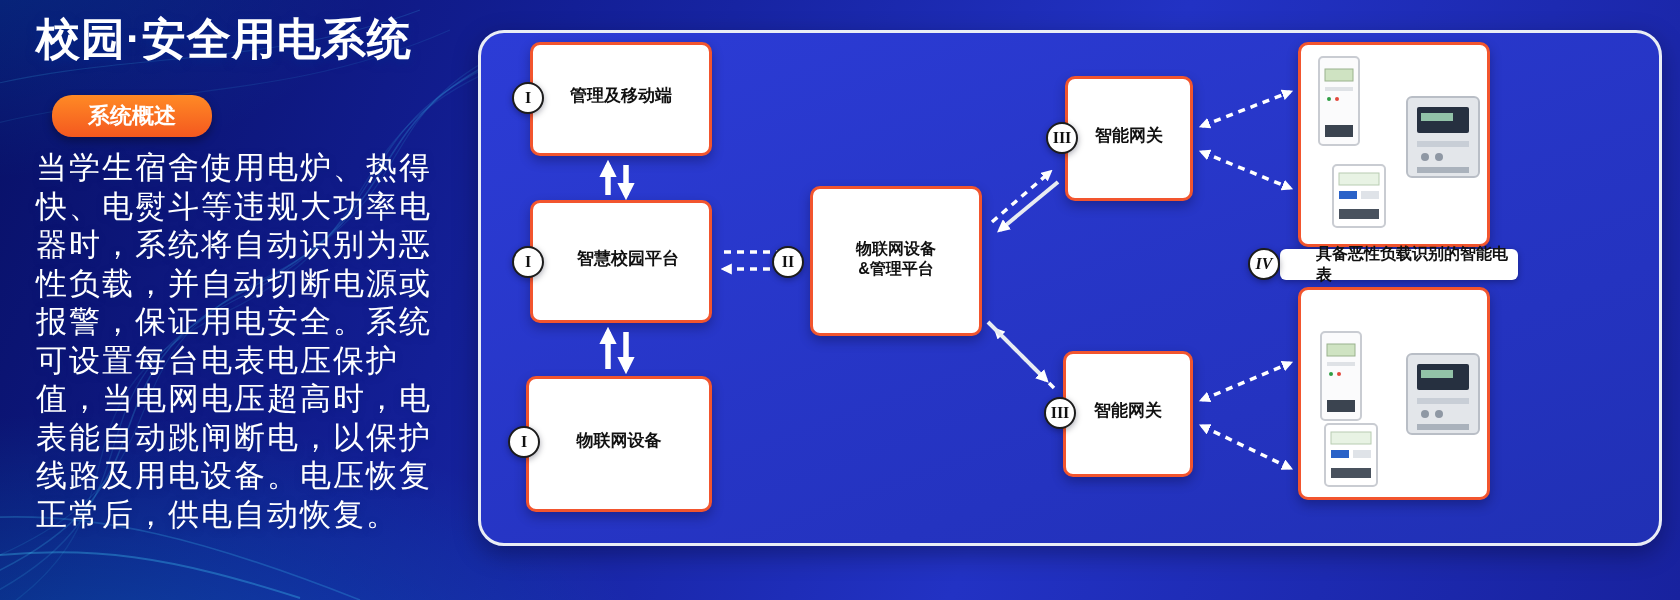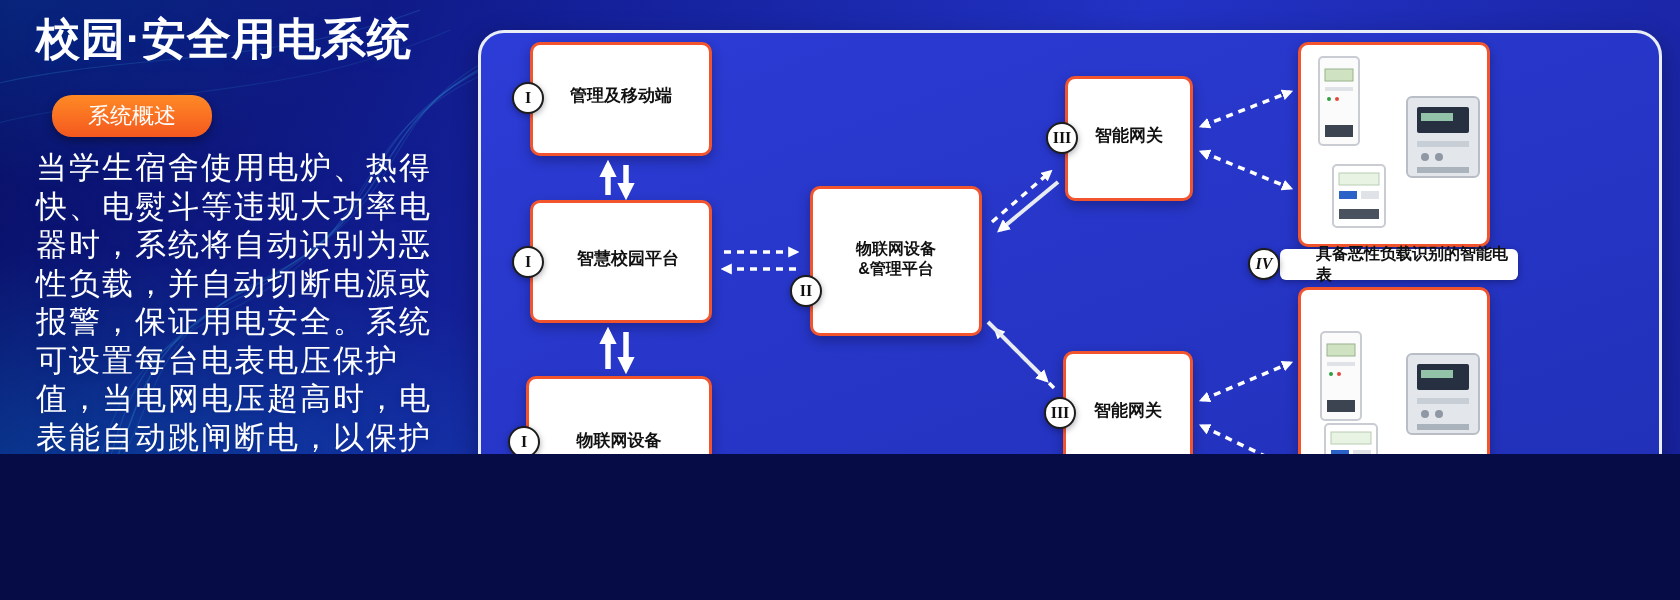--- a/index.html
+++ b/index.html
@@ -1,35 +1,35 @@
 <!DOCTYPE html>
 <html><head>
 <meta charset="utf-8">
 <style>
   html,body{margin:0;padding:0;background:#060c46;}
   *{box-sizing:border-box;}
   .canvas{
-    position:relative;width:1680px;height:454px;overflow:hidden;
+    position:relative;width:1680px;height:600px;overflow:hidden;
     font-family:"Liberation Sans","DejaVu Sans",sans-serif;
     background:
       radial-gradient(900px 420px at 6% 112%, rgba(0,210,255,.22), transparent 62%),
       radial-gradient(700px 380px at -2% -8%, rgba(0,170,255,.16), transparent 60%),
       linear-gradient(112deg,#081066 0%,#131f96 30%,#2232c4 62%,#18229e 100%);
   }
   .waves{position:absolute;left:0;top:0;pointer-events:none;}
   
   .left-col{position:absolute;left:36px;top:10px;width:432px;color:#fff;}
   .page-title{
     font-size:44px;font-weight:700;letter-spacing:1px;color:#ffffff;
     text-shadow:0 3px 10px rgba(0,40,140,.65);white-space:nowrap;
   }
   .overview-badge{
     display:inline-block;margin:26px 0 0 16px;padding:6px 36px;
     background:linear-gradient(180deg,#ff8a25,#f4581f);
-    border-radius:20px;font-size:22px;font-weight:400;color:#fff;
+    border-radius:20px;font-size:22px;font-weight:700;color:#fff;
     box-shadow:0 4px 10px rgba(0,0,0,.35);
   }
   .description{
     margin-top:12px;font-size:31px;line-height:38.5px;letter-spacing:2px;
     color:#ffffff;white-space:pre-line;text-shadow:0 2px 6px rgba(0,30,120,.5);
   }
   
   .panel{
     position:absolute;left:478px;top:30px;width:1184px;height:516px;
     border-radius:26px;border:3px solid #e9edf5;
@@ -212,21 +212,21 @@
         <rect x="124" y="54" width="22" height="4" fill="#8fb0f0" opacity="0.8"></rect>
         <rect x="42" y="82" width="28" height="10" rx="5" fill="#d5372b"></rect>
         <rect x="78" y="82" width="28" height="10" rx="5" fill="#2350c8"></rect>
       </svg>
     </div>
     <div class="label two-line">
       <div>物联网设备</div>
       <div>&amp;管理平台</div>
     </div>
   </div>
-  <div class="badge-circle" style="left:790px;top:246px;margin-top:29px;">II</div>
+  <div class="badge-circle" style="left:772px;top:246px;">II</div>
 
   <div class="node" style="left:1065px;top:76px;width:128px;height:125px;">
     <div class="art">
       <svg width="96" height="92" viewBox="0 0 96 92">
         <rect x="8" y="6" width="80" height="82" rx="6" fill="#f6f7f8" stroke="#c6cad0" stroke-width="2"></rect>
         <rect x="40" y="2" width="18" height="9" rx="2" fill="#1d1d22"></rect>
         <rect x="16" y="20" width="64" height="4" rx="2" fill="#d4d7db"></rect>
         <rect x="16" y="28" width="40" height="4" rx="2" fill="#e1e4e8"></rect>
         <rect x="16" y="40" width="64" height="12" rx="2" fill="#e8eaed" stroke="#cfd3d8"></rect>
         <rect x="20" y="43" width="8" height="6" fill="#3c4046"></rect>

